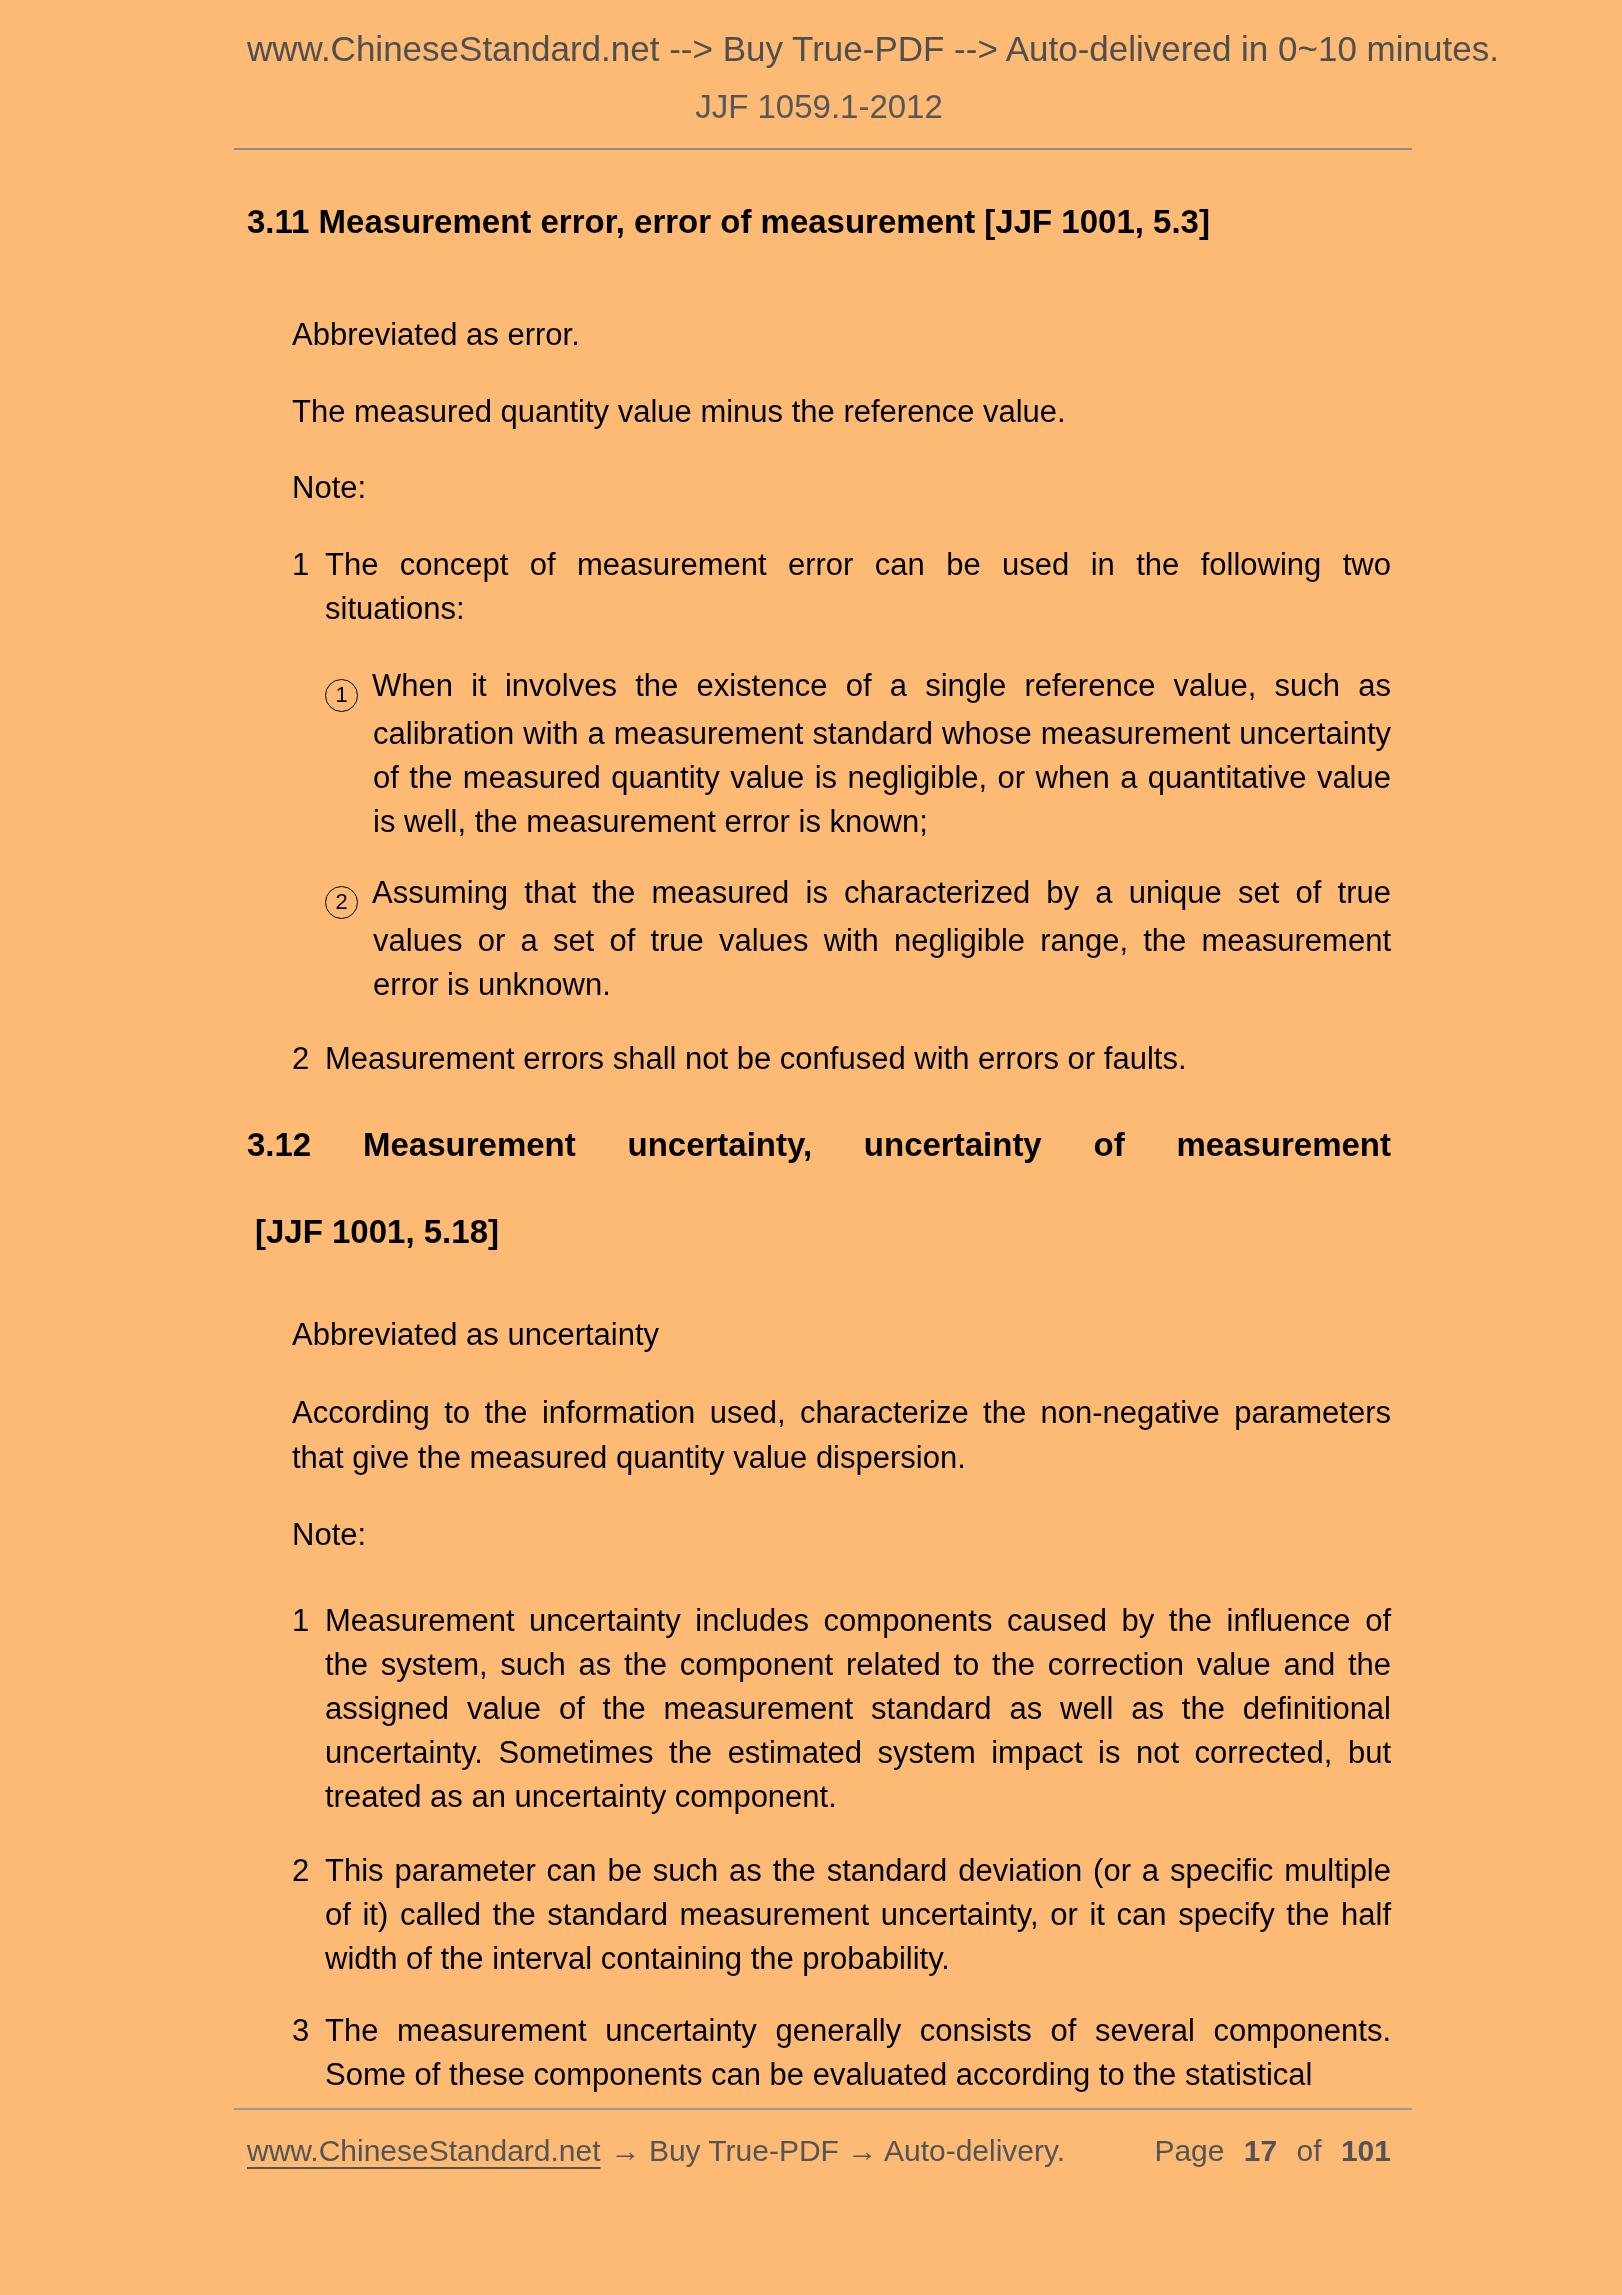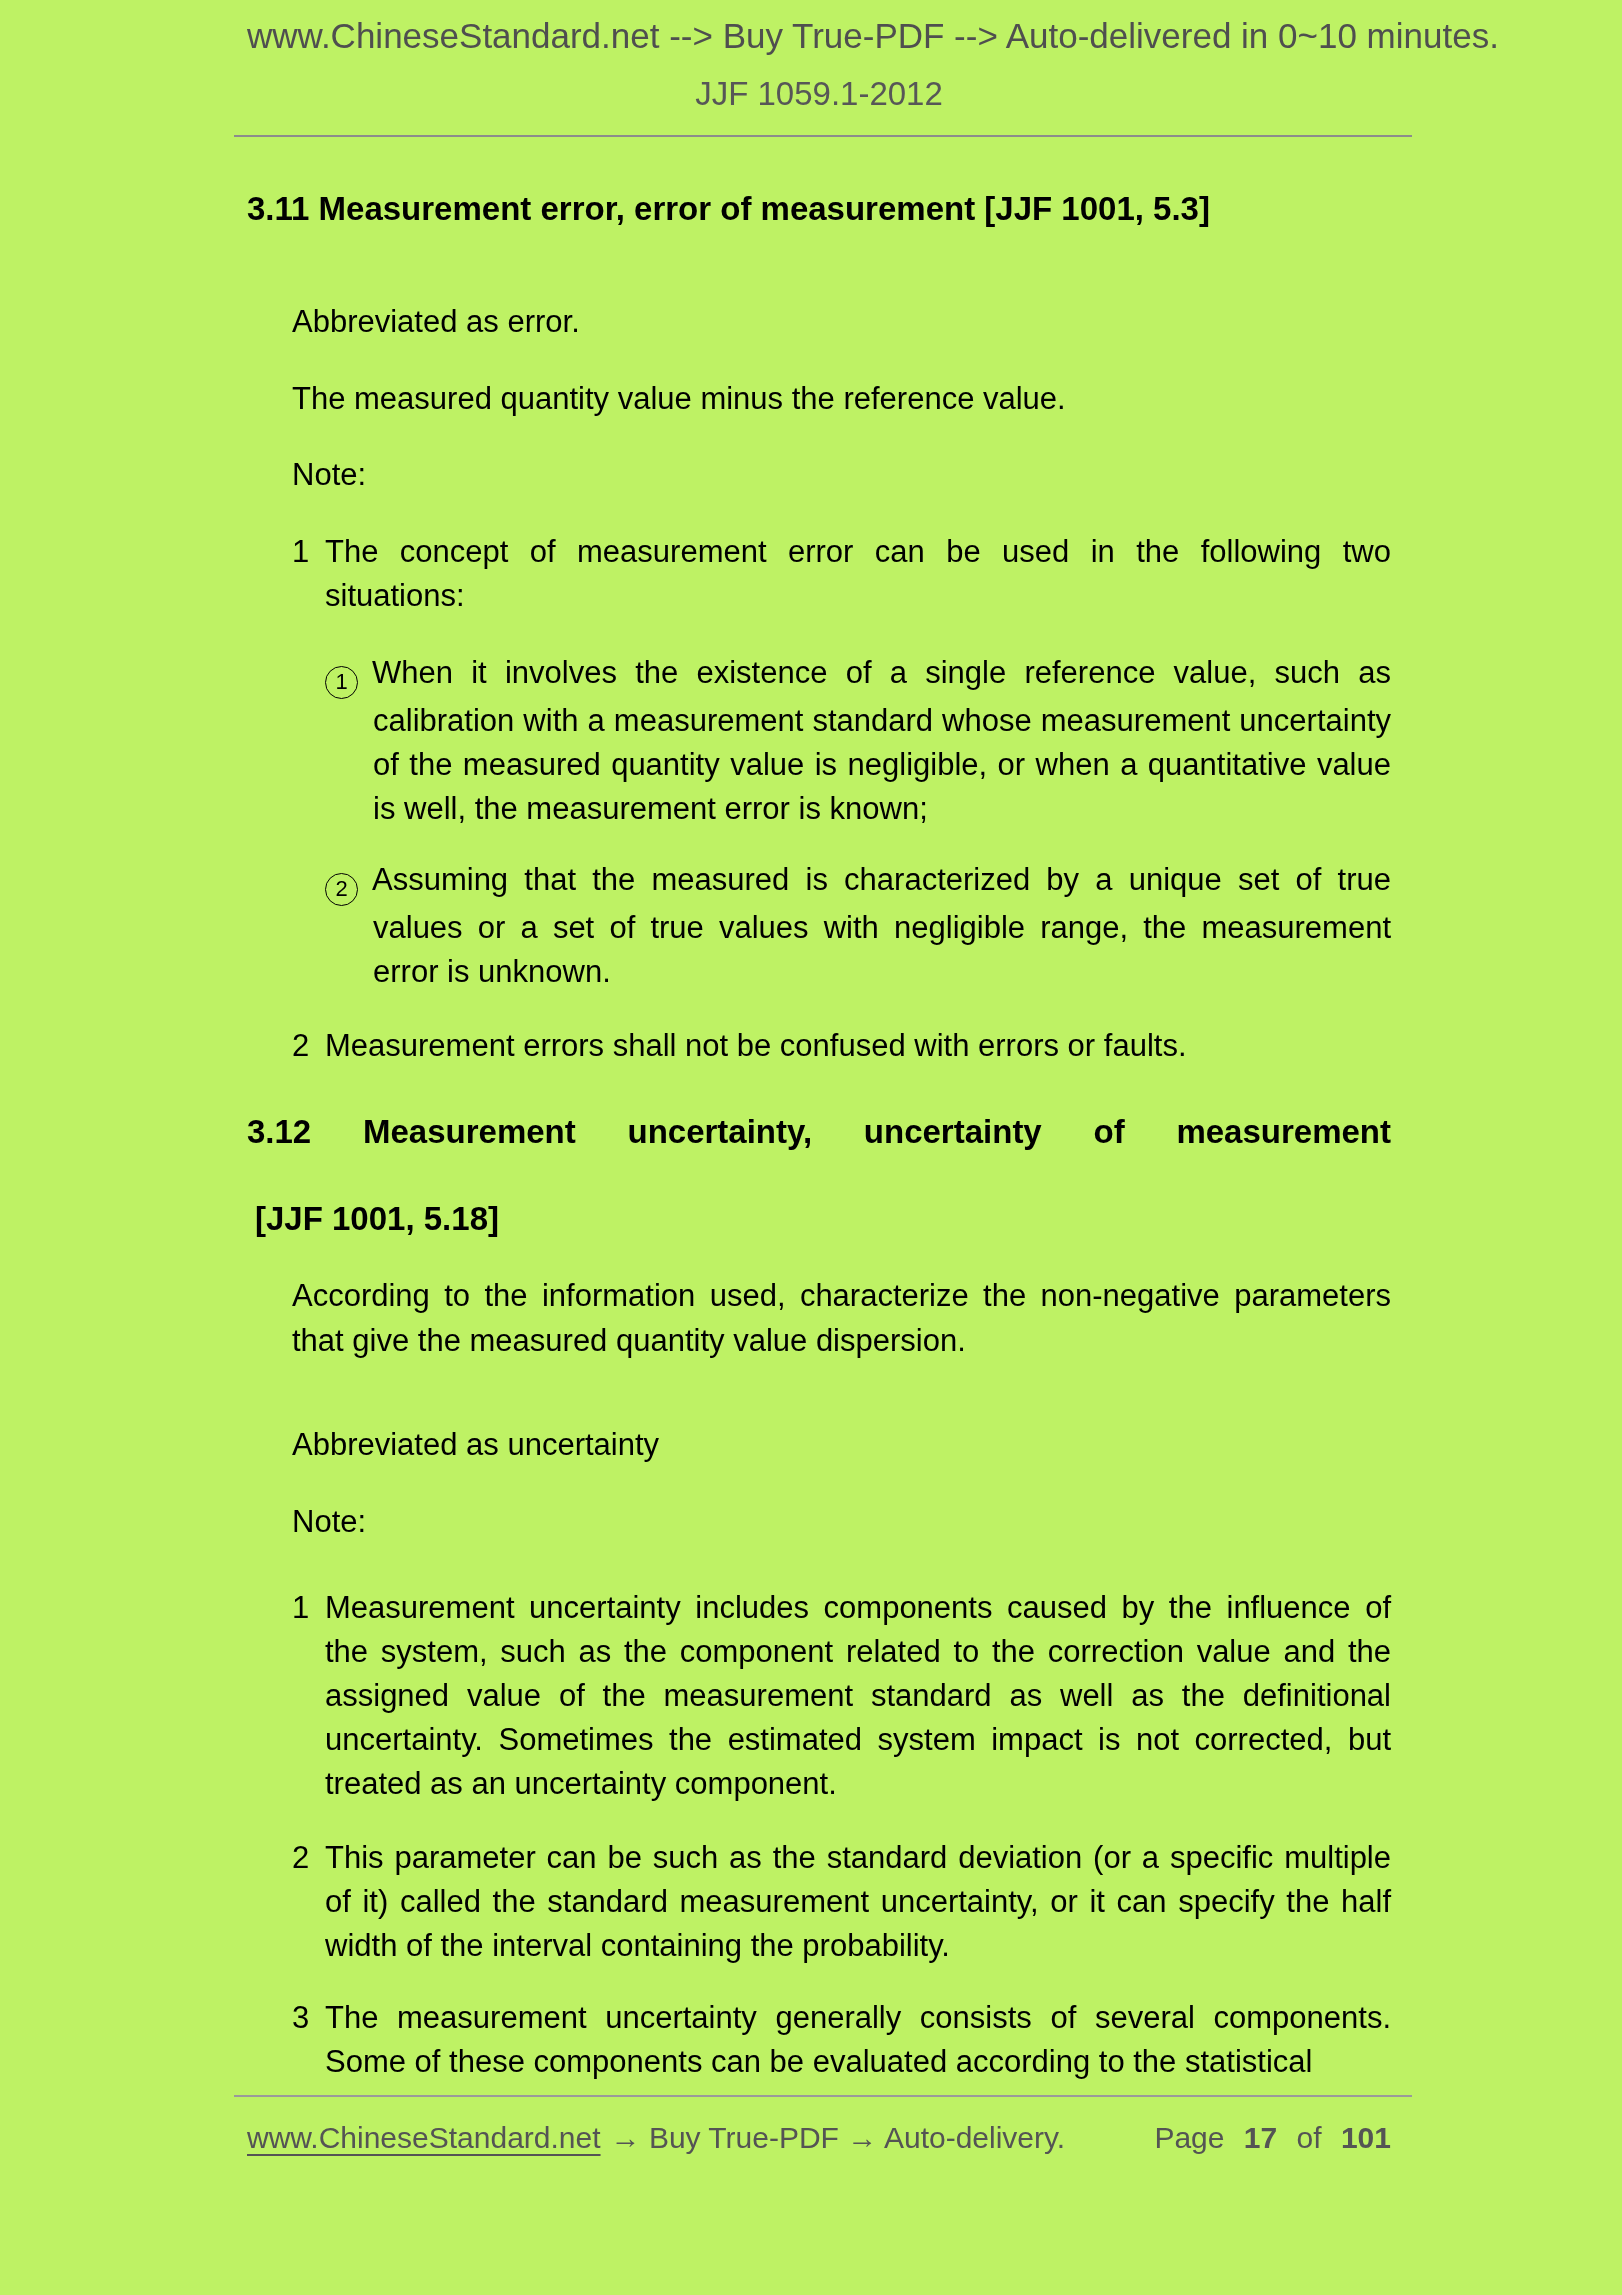--- a/index.html
+++ b/index.html
@@ -1,22 +1,22 @@
 <!DOCTYPE html>
 <html style="font-size:13.3px"><head>
 <meta charset="utf-8">
 <style>
   html, body { margin: 0; padding: 0; background: #ffffff; }
   .page {
     position: relative;
     width: 1623px;
     height: 2295px;
     box-sizing: border-box;
-    padding: 16px 232px 0 247px;
-    background: #bef264;
+    padding: 29px 232px 0 247px;
+    background: #fdba74;
     font-family: "Liberation Sans", "DejaVu Sans", sans-serif;
     color: #000000;
     overflow: hidden;
   }
   
   .tagline {
     text-align: center;
     color: #4f4f4f;
     font-size: 35px;
     line-height: 40px;
@@ -143,22 +143,22 @@
 
     <div class="note-item mt36"><span class="num">2</span><span>Measurement errors shall not be confused with errors or faults.</span></div>
   </div>
 
   <div>
     <div class="h-section h-312">
       <span class="h-line1">3.12 Measurement uncertainty, uncertainty of measurement</span>
       <span class="h-line2">[JJF 1001, 5.18]</span>
     </div>
 
+    <p class="p single mt72">Abbreviated as uncertainty</p>
     <p class="p lh54 mt39">According to the information used, characterize the non-negative parameters that give the measured quantity value dispersion.</p>
-    <p class="p single mt72">Abbreviated as uncertainty</p>
     <p class="p single mt40">Note:</p>
 
     <div class="note-item lh54 mt50"><span class="num">1</span><span>Measurement uncertainty includes components caused by the influence of the system, such as the component related to the correction value and the assigned value of the measurement standard as well as the definitional uncertainty. Sometimes the estimated system impact is not corrected, but treated as an uncertainty component.</span></div>
 
     <div class="note-item lh54 mt36"><span class="num">2</span><span>This parameter can be such as the standard deviation (or a specific multiple of it) called the standard measurement uncertainty, or it can specify the half width of the interval containing the probability.</span></div>
 
     <div class="note-item lh54 mt33"><span class="num">3</span><span>The measurement uncertainty generally consists of several components. Some of these components can be evaluated according to the statistical</span></div>
   </div>
 
   <hr class="rule footer-rule">

